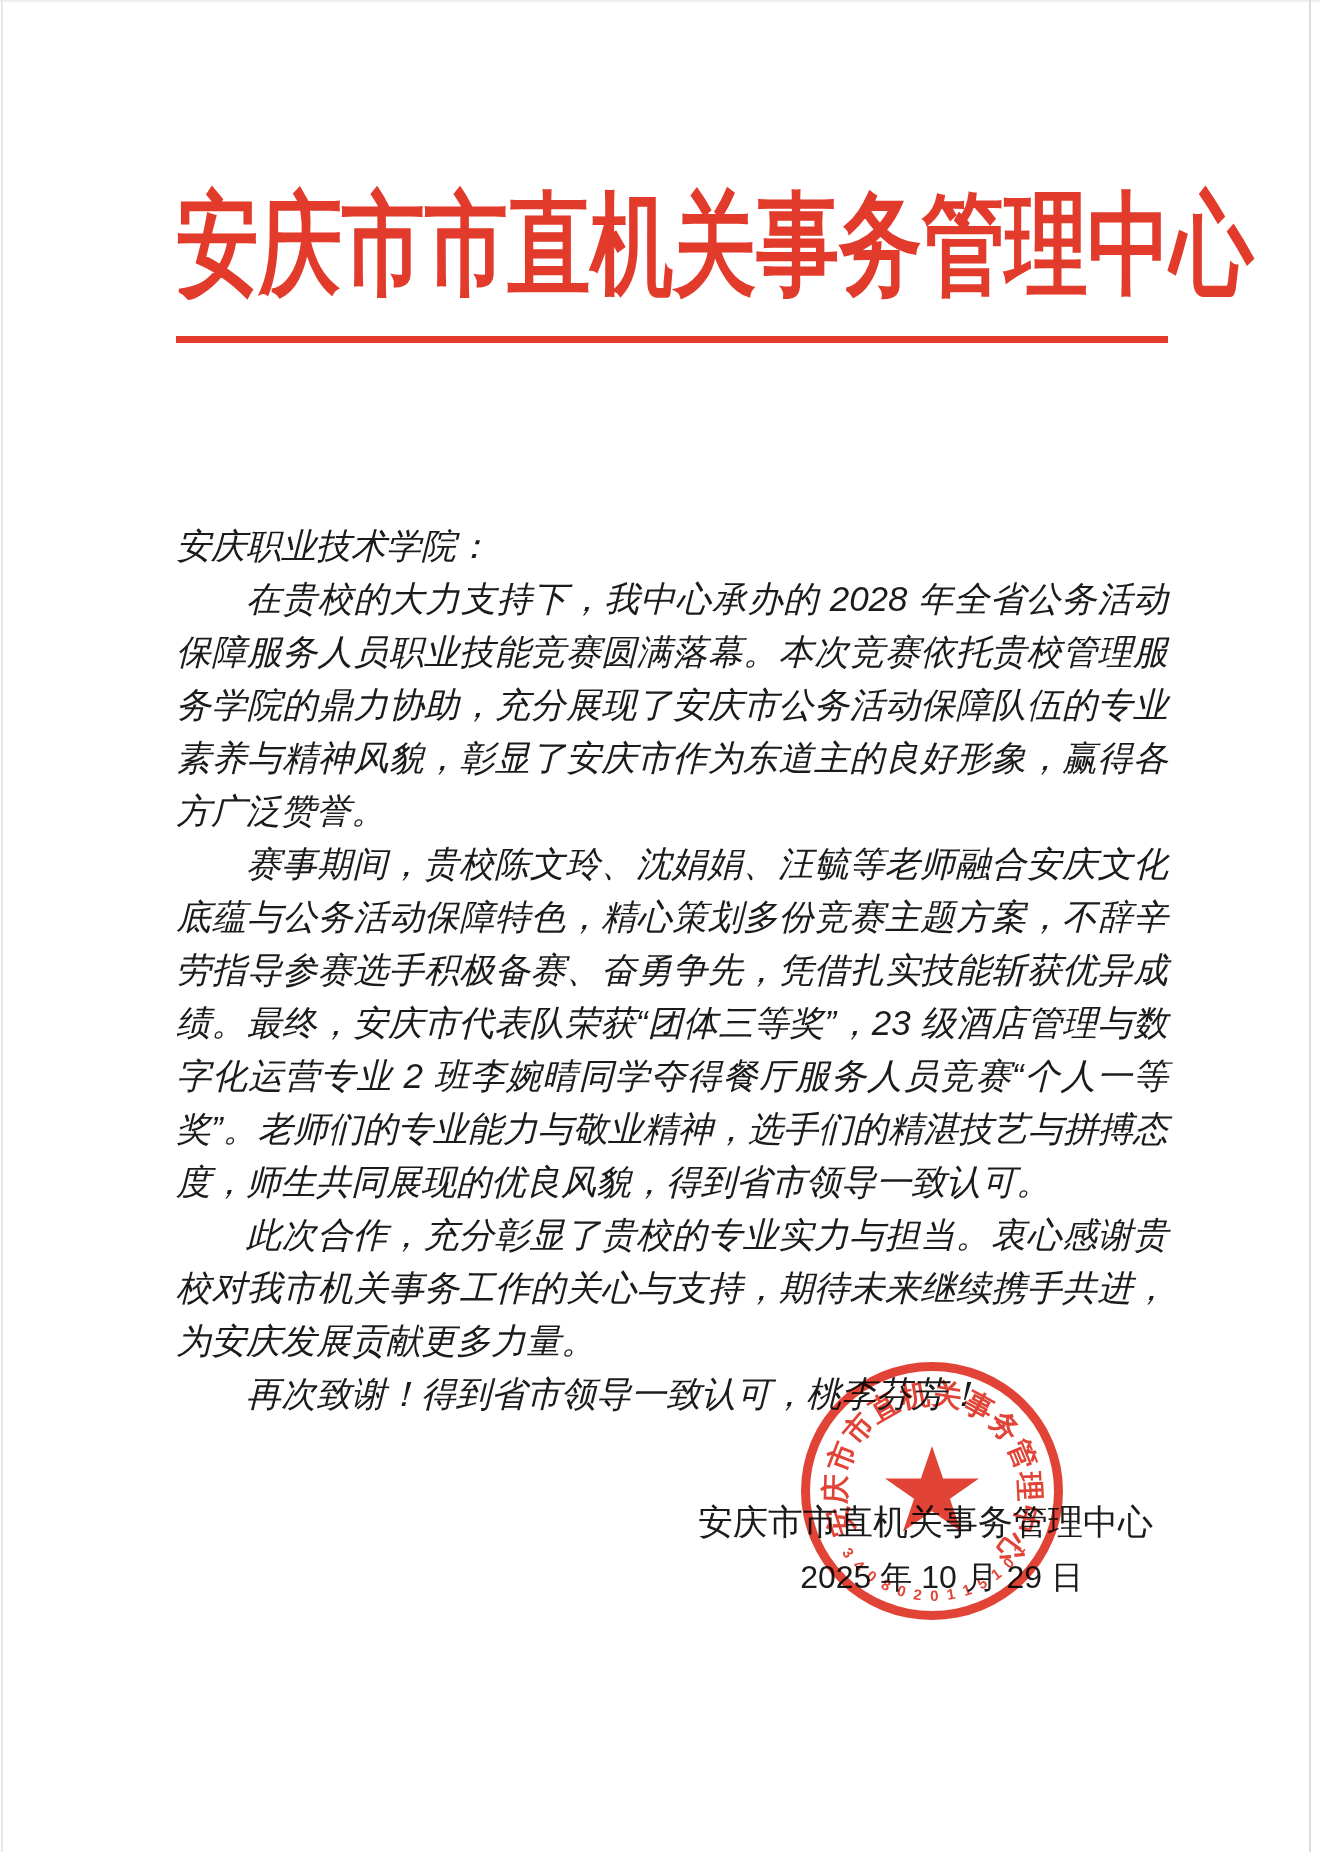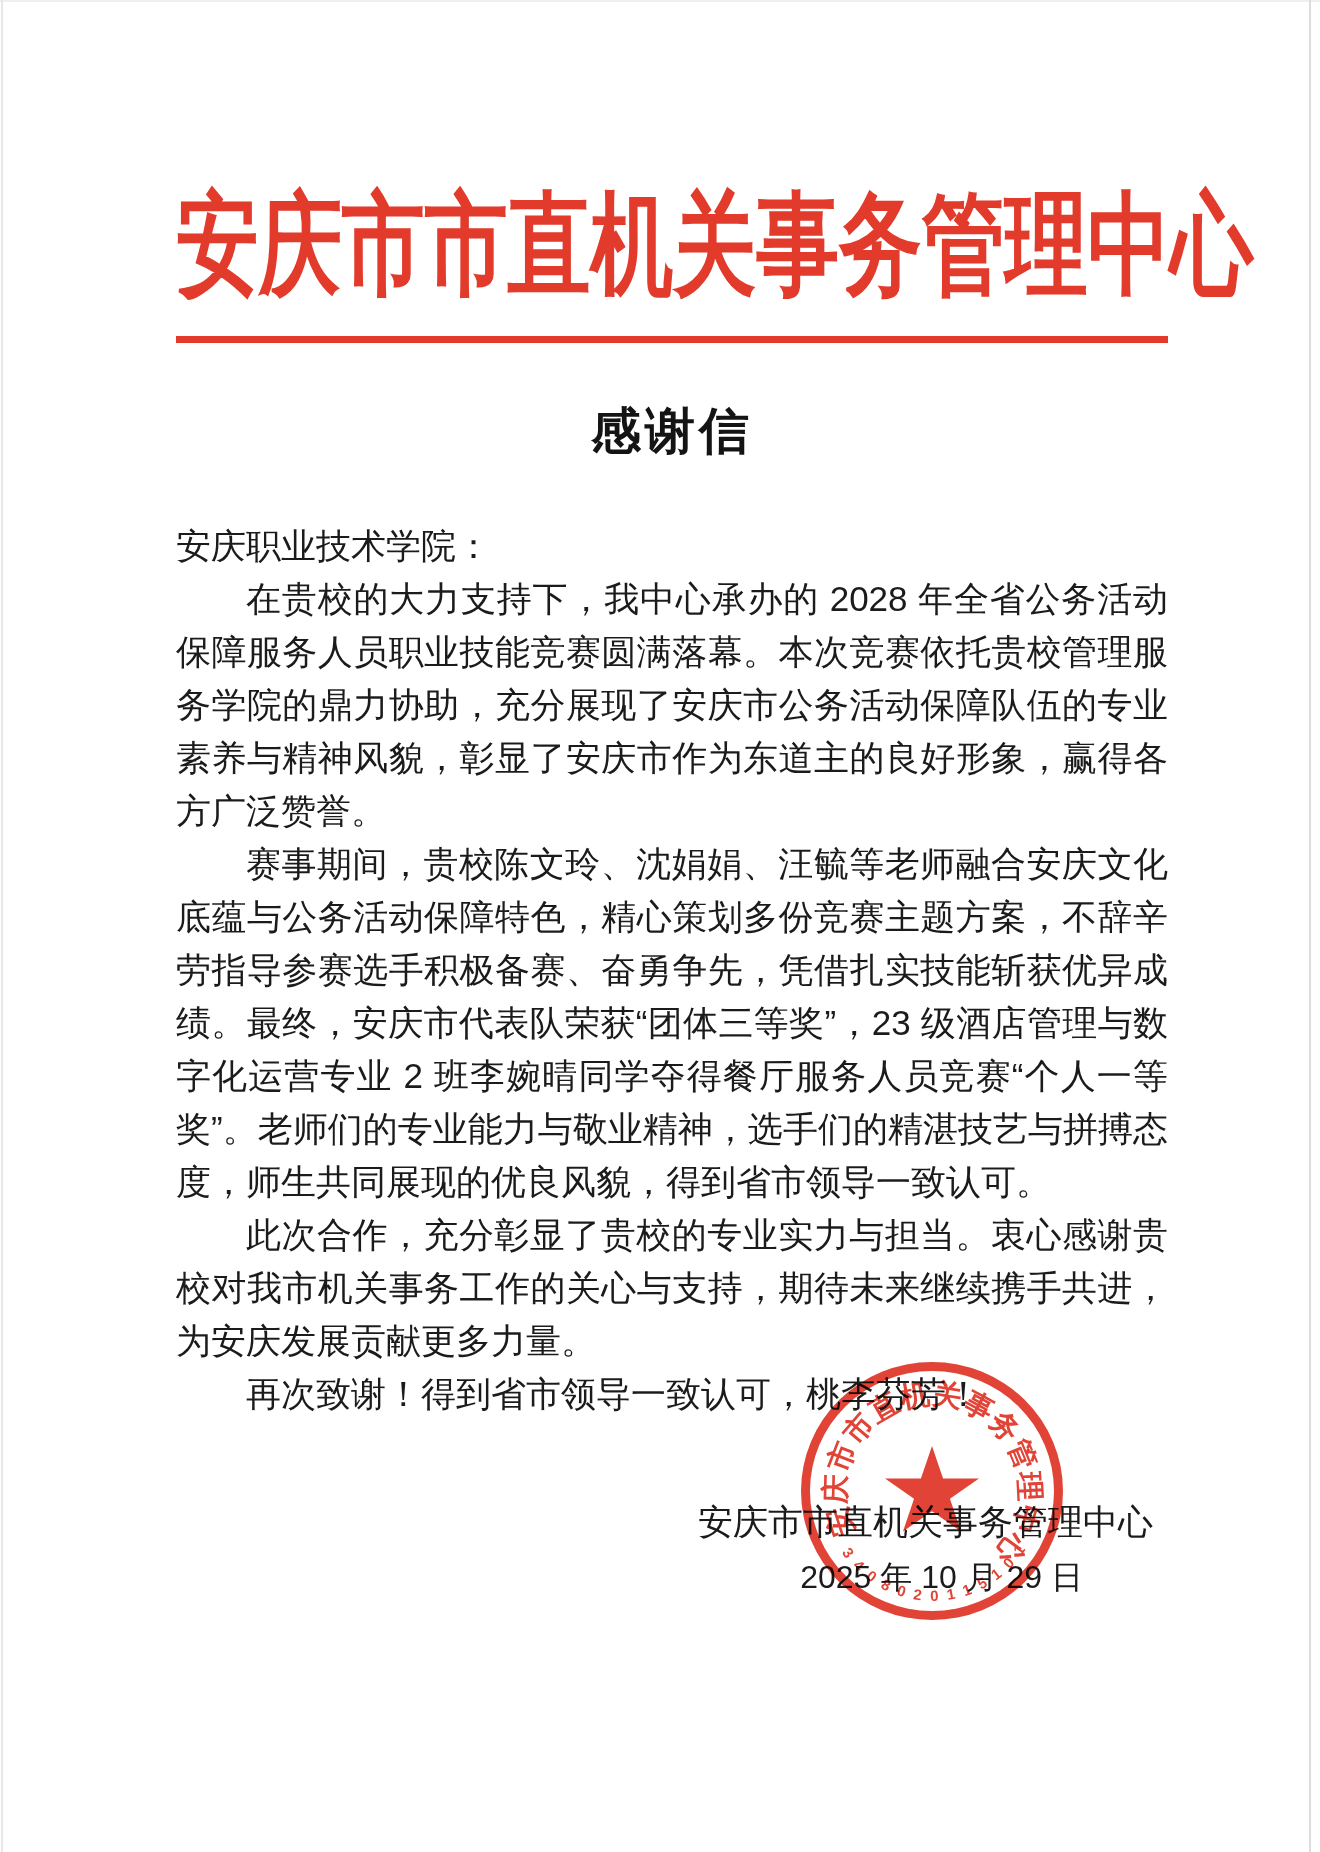--- a/index.html
+++ b/index.html
@@ -60,20 +60,21 @@
 
   .body-block {
     position: absolute;
     left: 176px;
     top: 519px;
     width: 992px;
     font-size: 35px;
     line-height: 53px;
     color: #1b1b1b;
     text-align: justify;
+    font-style: italic;
   }
   .salutation { text-indent: 0; }
   .para { text-indent: 2em; }
 
   .signature {
     position: absolute;
     right: 167px;
     top: 1495px;
     font-size: 35px;
     line-height: 53px;
@@ -145,21 +146,20 @@
 <div class="page">
 
   <div class="edge-top"></div>
   <div class="edge-left"></div>
   <div class="edge-right"></div>
 
   <div class="org-title">安庆市市直机关事务管理中心</div>
 
   <div class="red-rule"></div>
 
-  <div class="letter-title">感谢信</div>
 
   <div class="body-block">
     <div class="salutation">安庆职业技术学院：</div>
     <div class="para">在贵校的大力支持下，我中心承办的 2028 年全省公务活动保障服务人员职业技能竞赛圆满落幕。本次竞赛依托贵校管理服务学院的鼎力协助，充分展现了安庆市公务活动保障队伍的专业素养与精神风貌，彰显了安庆市作为东道主的良好形象，赢得各方广泛赞誉。</div>
     <div class="para">赛事期间，贵校陈文玲、沈娟娟、汪毓等老师融合安庆文化底蕴与公务活动保障特色，精心策划多份竞赛主题方案，不辞辛劳指导参赛选手积极备赛、奋勇争先，凭借扎实技能斩获优异成绩。最终，安庆市代表队荣获“团体三等奖”，23 级酒店管理与数字化运营专业 2 班李婉晴同学夺得餐厅服务人员竞赛“个人一等奖”。老师们的专业能力与敬业精神，选手们的精湛技艺与拼搏态度，师生共同展现的优良风貌，得到省市领导一致认可。</div>
     <div class="para">此次合作，充分彰显了贵校的专业实力与担当。衷心感谢贵校对我市机关事务工作的关心与支持，期待未来继续携手共进，为安庆发展贡献更多力量。</div>
     <div class="para">再次致谢！得到省市领导一致认可，桃李芬芳！</div>
   </div>
 
   <div class="signature">安庆市市直机关事务管理中心</div>

